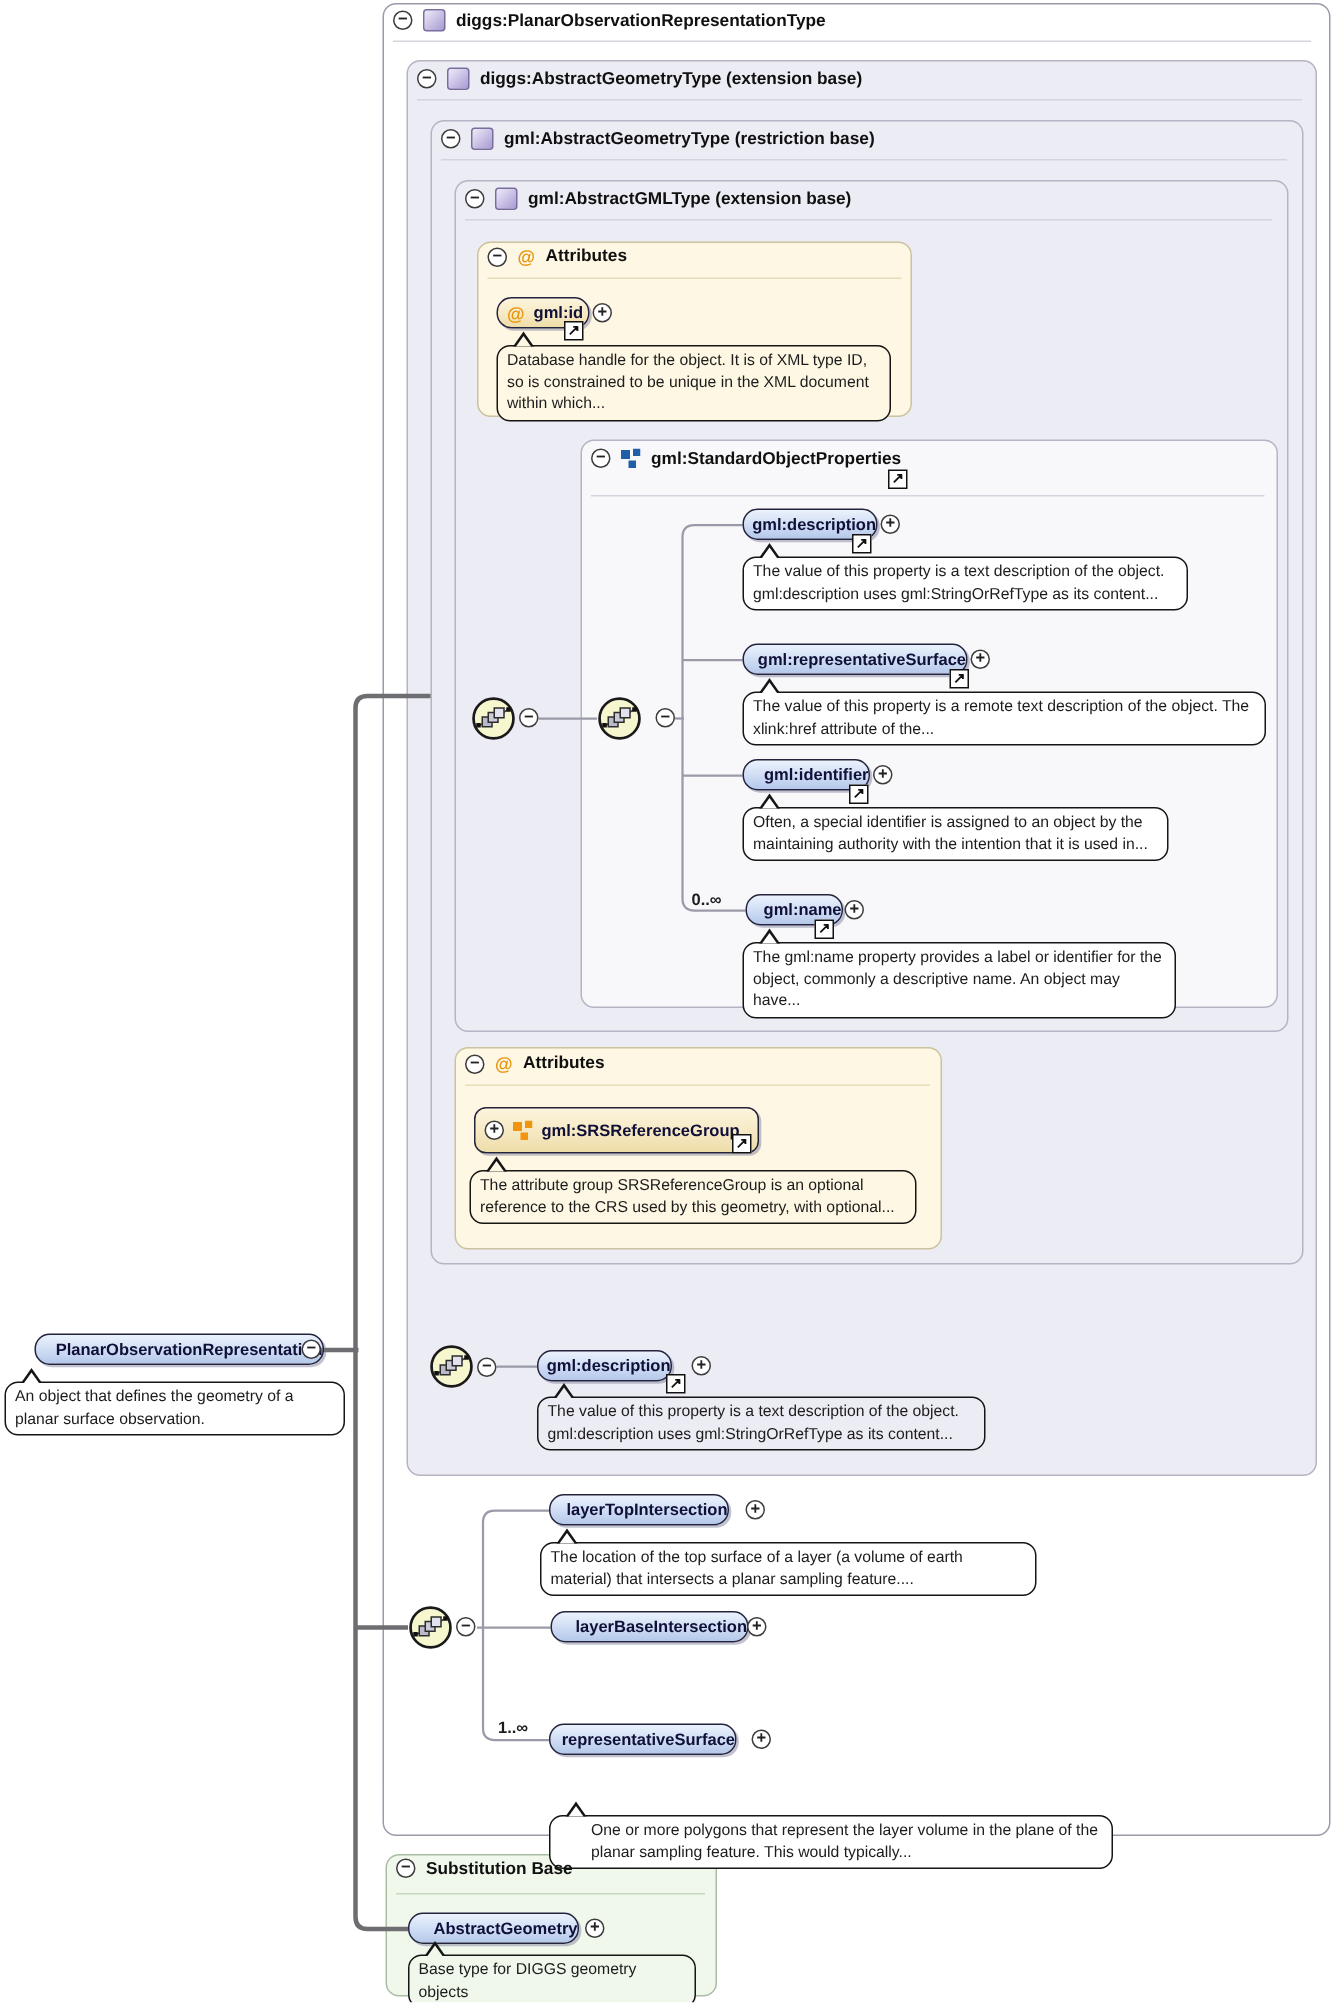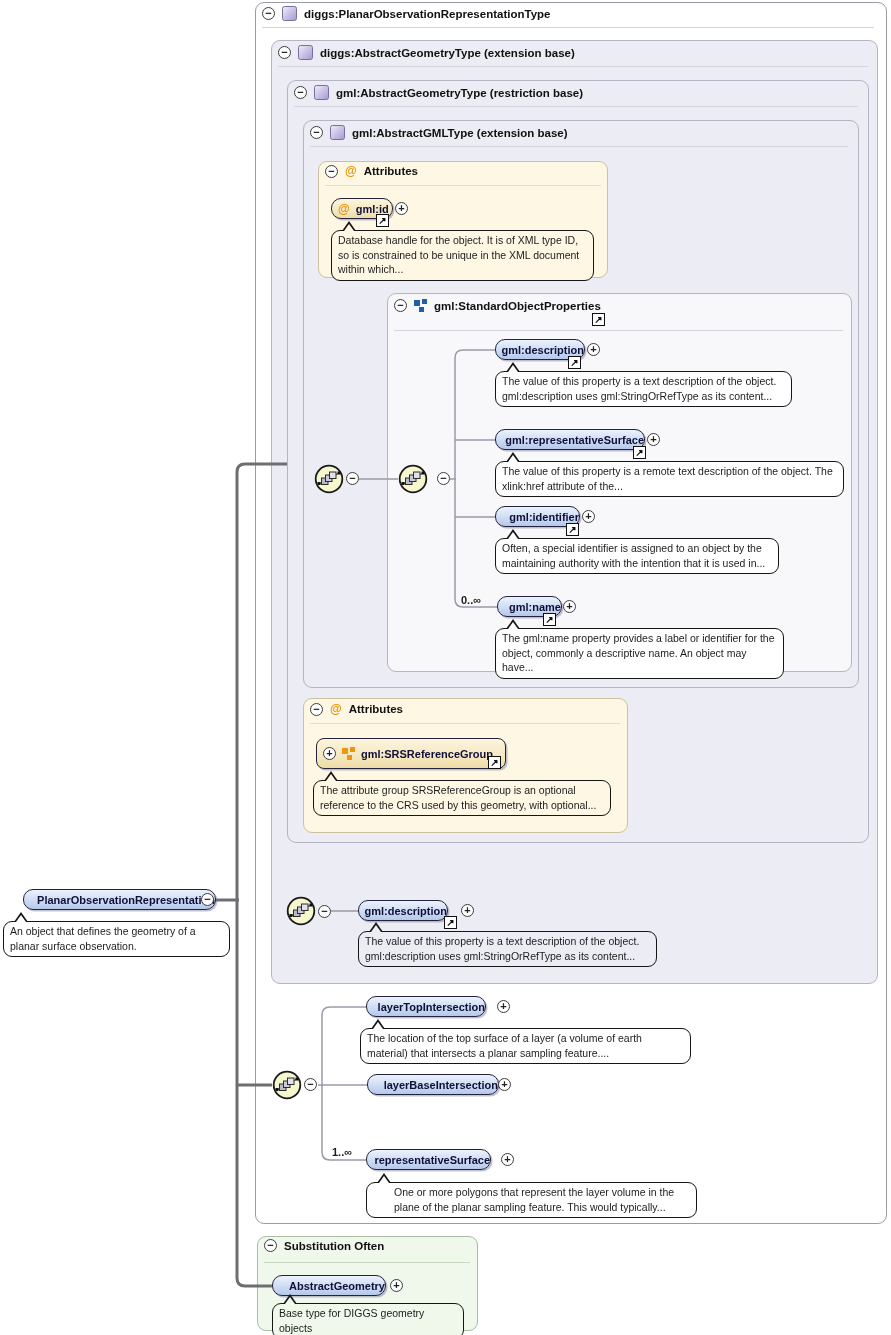--- a/index.html
+++ b/index.html
@@ -250,25 +250,25 @@
   <div class="el" style="left:367px;top:1074px;width:132px;padding-left:38px;">
     <span>layerBaseIntersection</span>
   </div>
   <div class="pm abs" style="left:498px;top:1078px;">+</div>
 
   <div class="mult" style="left:332px;top:1146px;">1..∞</div>
   <div class="el" style="left:366px;top:1149px;width:125px;">
     <span>representativeSurface</span>
   </div>
   <div class="pm abs" style="left:501px;top:1153px;">+</div>
-  <div class="tip tip-white" style="left:366px;top:1182px;width:331px;padding-left:27px;">One or more polygons that represent the layer volume in the plane of the planar sampling feature. This would typically...</div>
+  <div class="tip tip-white" style="left:366px;top:1210px;width:376px;padding-left:27px;">One or more polygons that represent the layer volume in the plane of the planar sampling feature. This would typically...</div>
 
   <div class="hdrrow" style="left:264px;top:1239px;">
     <div class="pm">−</div>
-    <div class="hdrlabel">Substitution Often</div>
+    <div class="hdrlabel">Substitution Base</div>
   </div>
   <div class="rule rule-green" style="left:264px;top:1262px;width:206px;"></div>
 
   <div class="el" style="left:272px;top:1275px;width:114px;">
     <span>AbstractGeometry</span>
   </div>
   <div class="pm abs" style="left:390px;top:1279px;">+</div>
   <div class="tip tip-green" style="left:272px;top:1303px;width:192px;">Base type for DIGGS geometry objects</div>
 
 </div>

